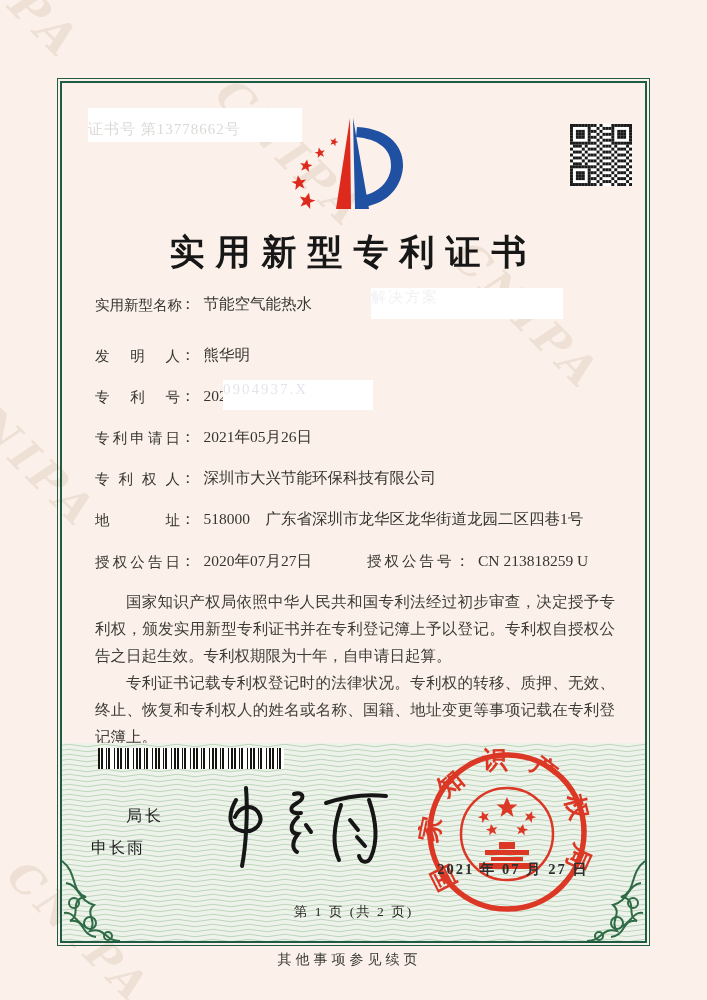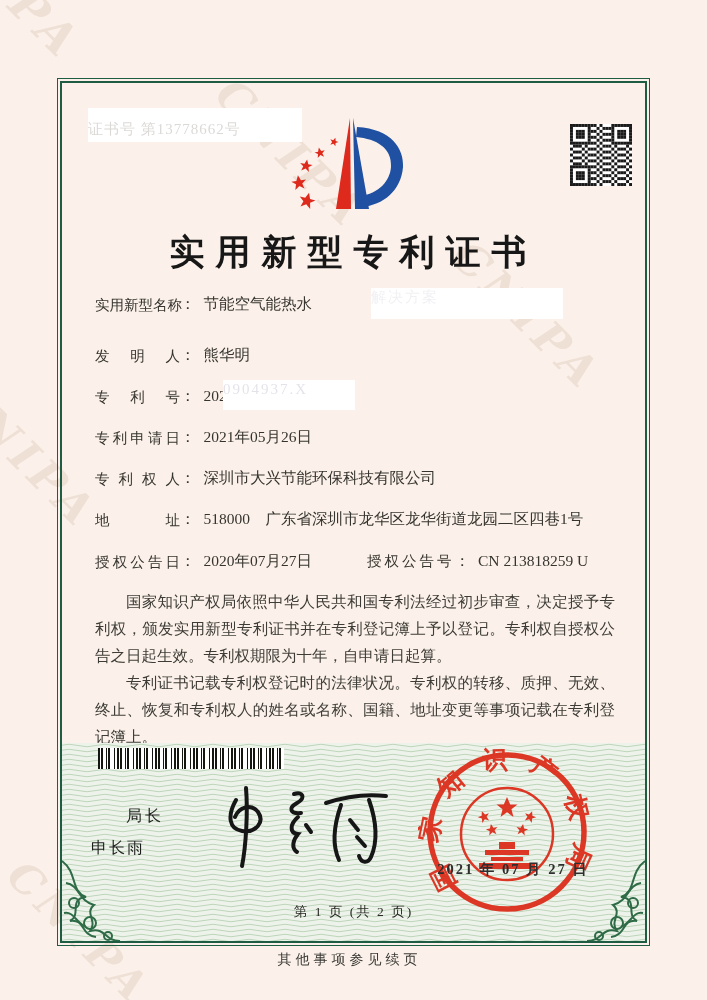--- a/index.html
+++ b/index.html
@@ -342,21 +342,21 @@
     <span style="opacity:.16">解决方案</span>
   </div>
 
   <div class="row" style="top:345px">
     <span class="lbl">发明人</span><span class="colon">：</span><span class="val">熊华明</span>
   </div>
 
   <div class="row" style="top:386px">
     <span class="lbl">专利号</span><span class="colon">：</span><span class="val">2021</span>
   </div>
-  <div class="redact" style="left:223px;top:380px;width:132px;height:30px;">
+  <div class="redact" style="left:223px;top:380px;width:150px;height:30px;">
     <span style="opacity:.3">0904937.X</span>
   </div>
 
   <div class="row" style="top:427px">
     <span class="lbl">专利申请日</span><span class="colon">：</span><span class="val">2021年05月26日</span>
   </div>
 
   <div class="row" style="top:468px">
     <span class="lbl">专利权人</span><span class="colon">：</span><span class="val">深圳市大兴节能环保科技有限公司</span>
   </div>

